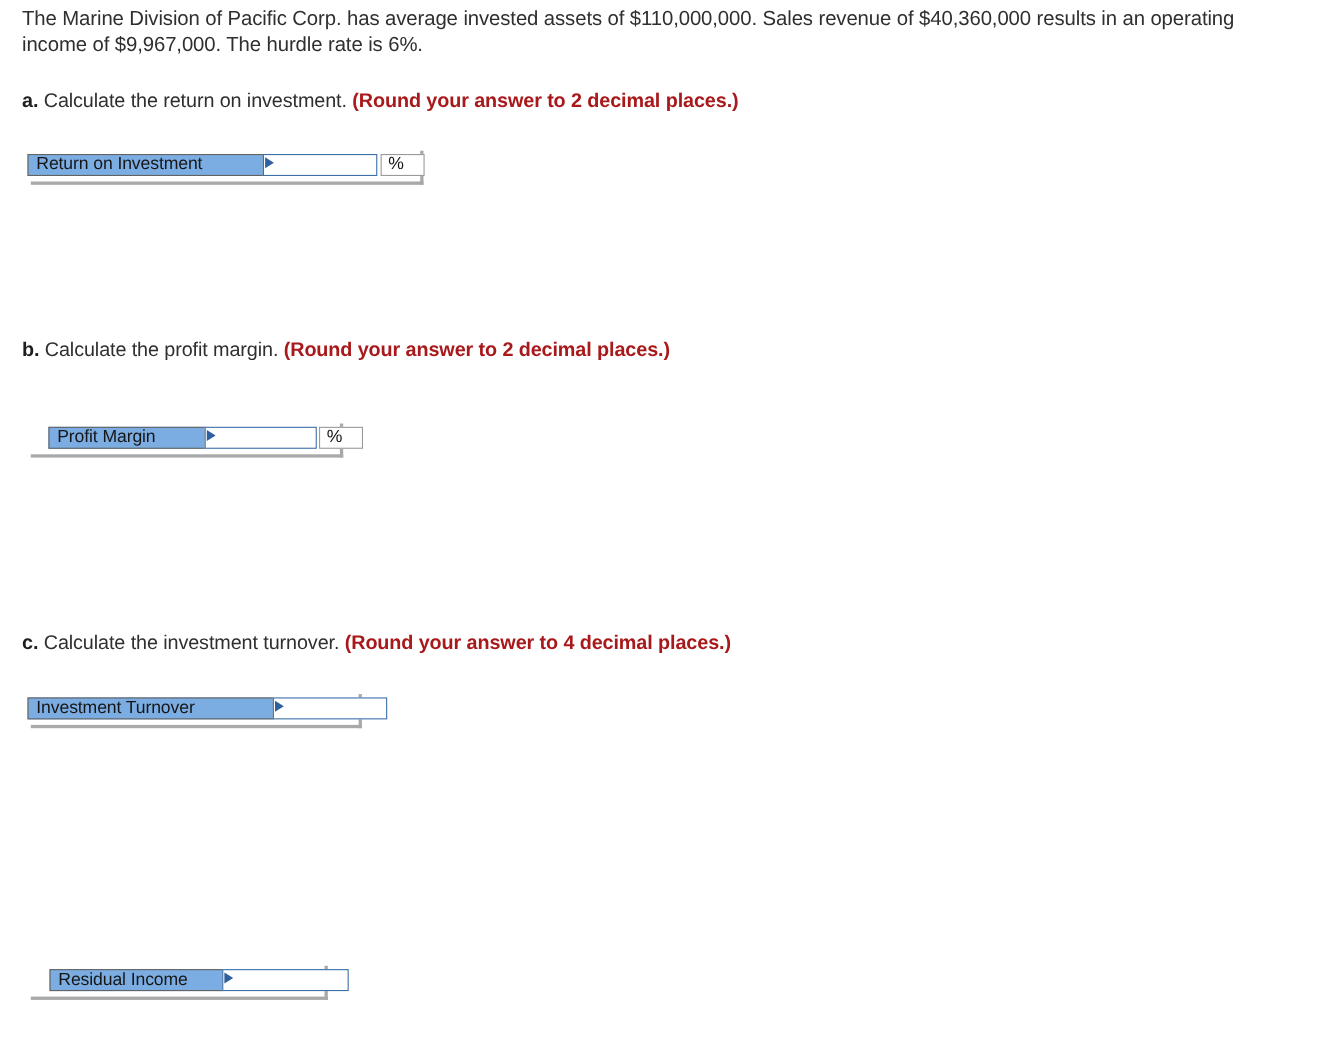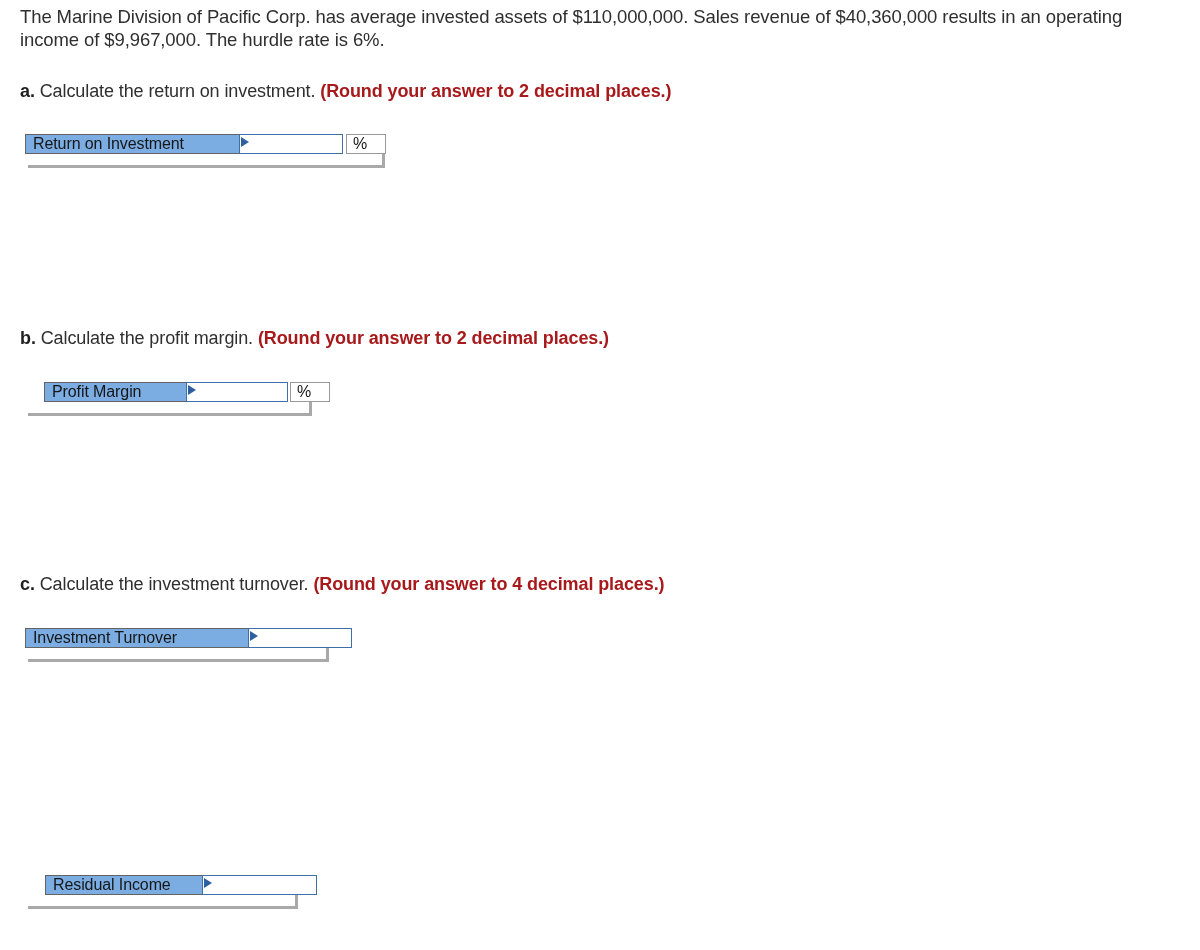--- a/index.html
+++ b/index.html
@@ -55,21 +55,21 @@
   }
   .q-round {
     font-weight: bold;
     color: #A8191B;
   }
 
   
   .widget {
     position: absolute;
     display: flex;
-    align-items: flex-start;
+    align-items: center;
     height: 31px;
     box-sizing: border-box;
   }
   .widget-shadow {
     position: absolute;
     background: #a9a9a9;
     z-index: 0;
   }
 
   .cell-label {
@@ -148,21 +148,21 @@
     <div class="widget-shadow" style="left:3px; top:31px; width:357px; height:3px;"></div>
     <div class="widget-shadow" style="left:357px; top:3px; width:3px; height:31px;"></div>
     <div class="cell-label" style="width:215px;">Return on Investment</div>
     <div class="cell-input-wrap" style="width:104px;">
       <input class="cell-input" type="text" value="" style="">
       <span class="caret"></span>
     </div>
     <div class="cell-unit" style="width:40px; margin-left:3px;">%</div>
   </div>
 
-  <div class="question" style="top:327px;">
+  <div class="question" style="top:307px;">
     <span class="q-letter">b. </span>
     <span class="q-text">Calculate the profit margin. </span>
     <span class="q-round">(Round your answer to 2 decimal places.)</span>
   </div>
 
   <div class="widget" style="left:25px; top:382px;padding-left:19px;">
     <div class="widget-shadow" style="left:3px; top:31px; width:284px; height:3px;"></div>
     <div class="widget-shadow" style="left:284px; top:3px; width:3px; height:31px;"></div>
     <div class="cell-label" style="width:143px;">Profit Margin</div>
     <div class="cell-input-wrap" style="width:102px;">

